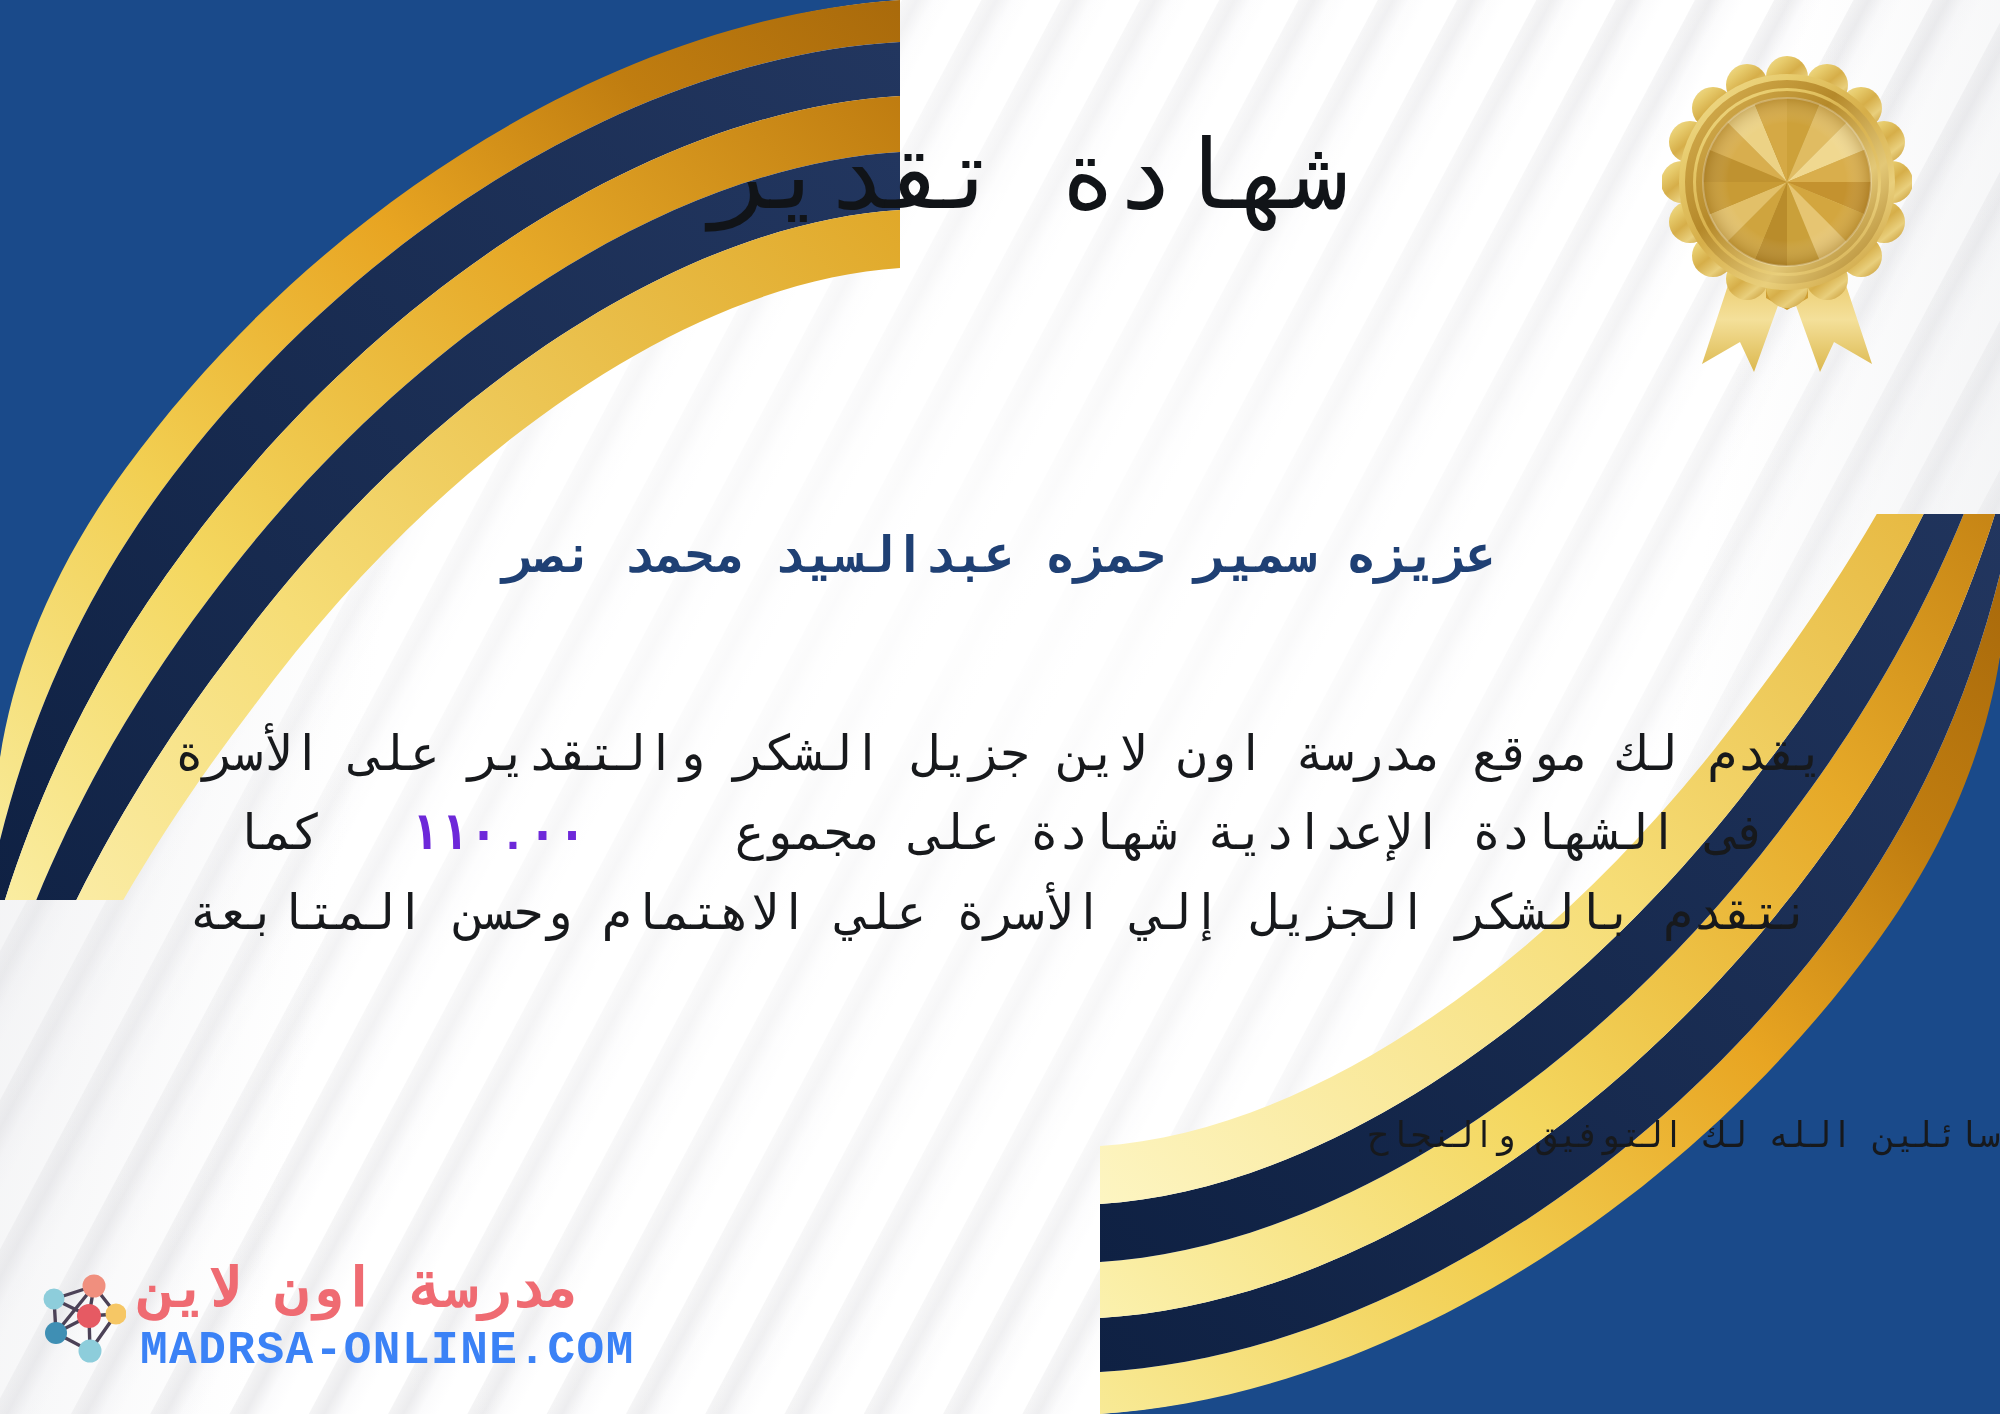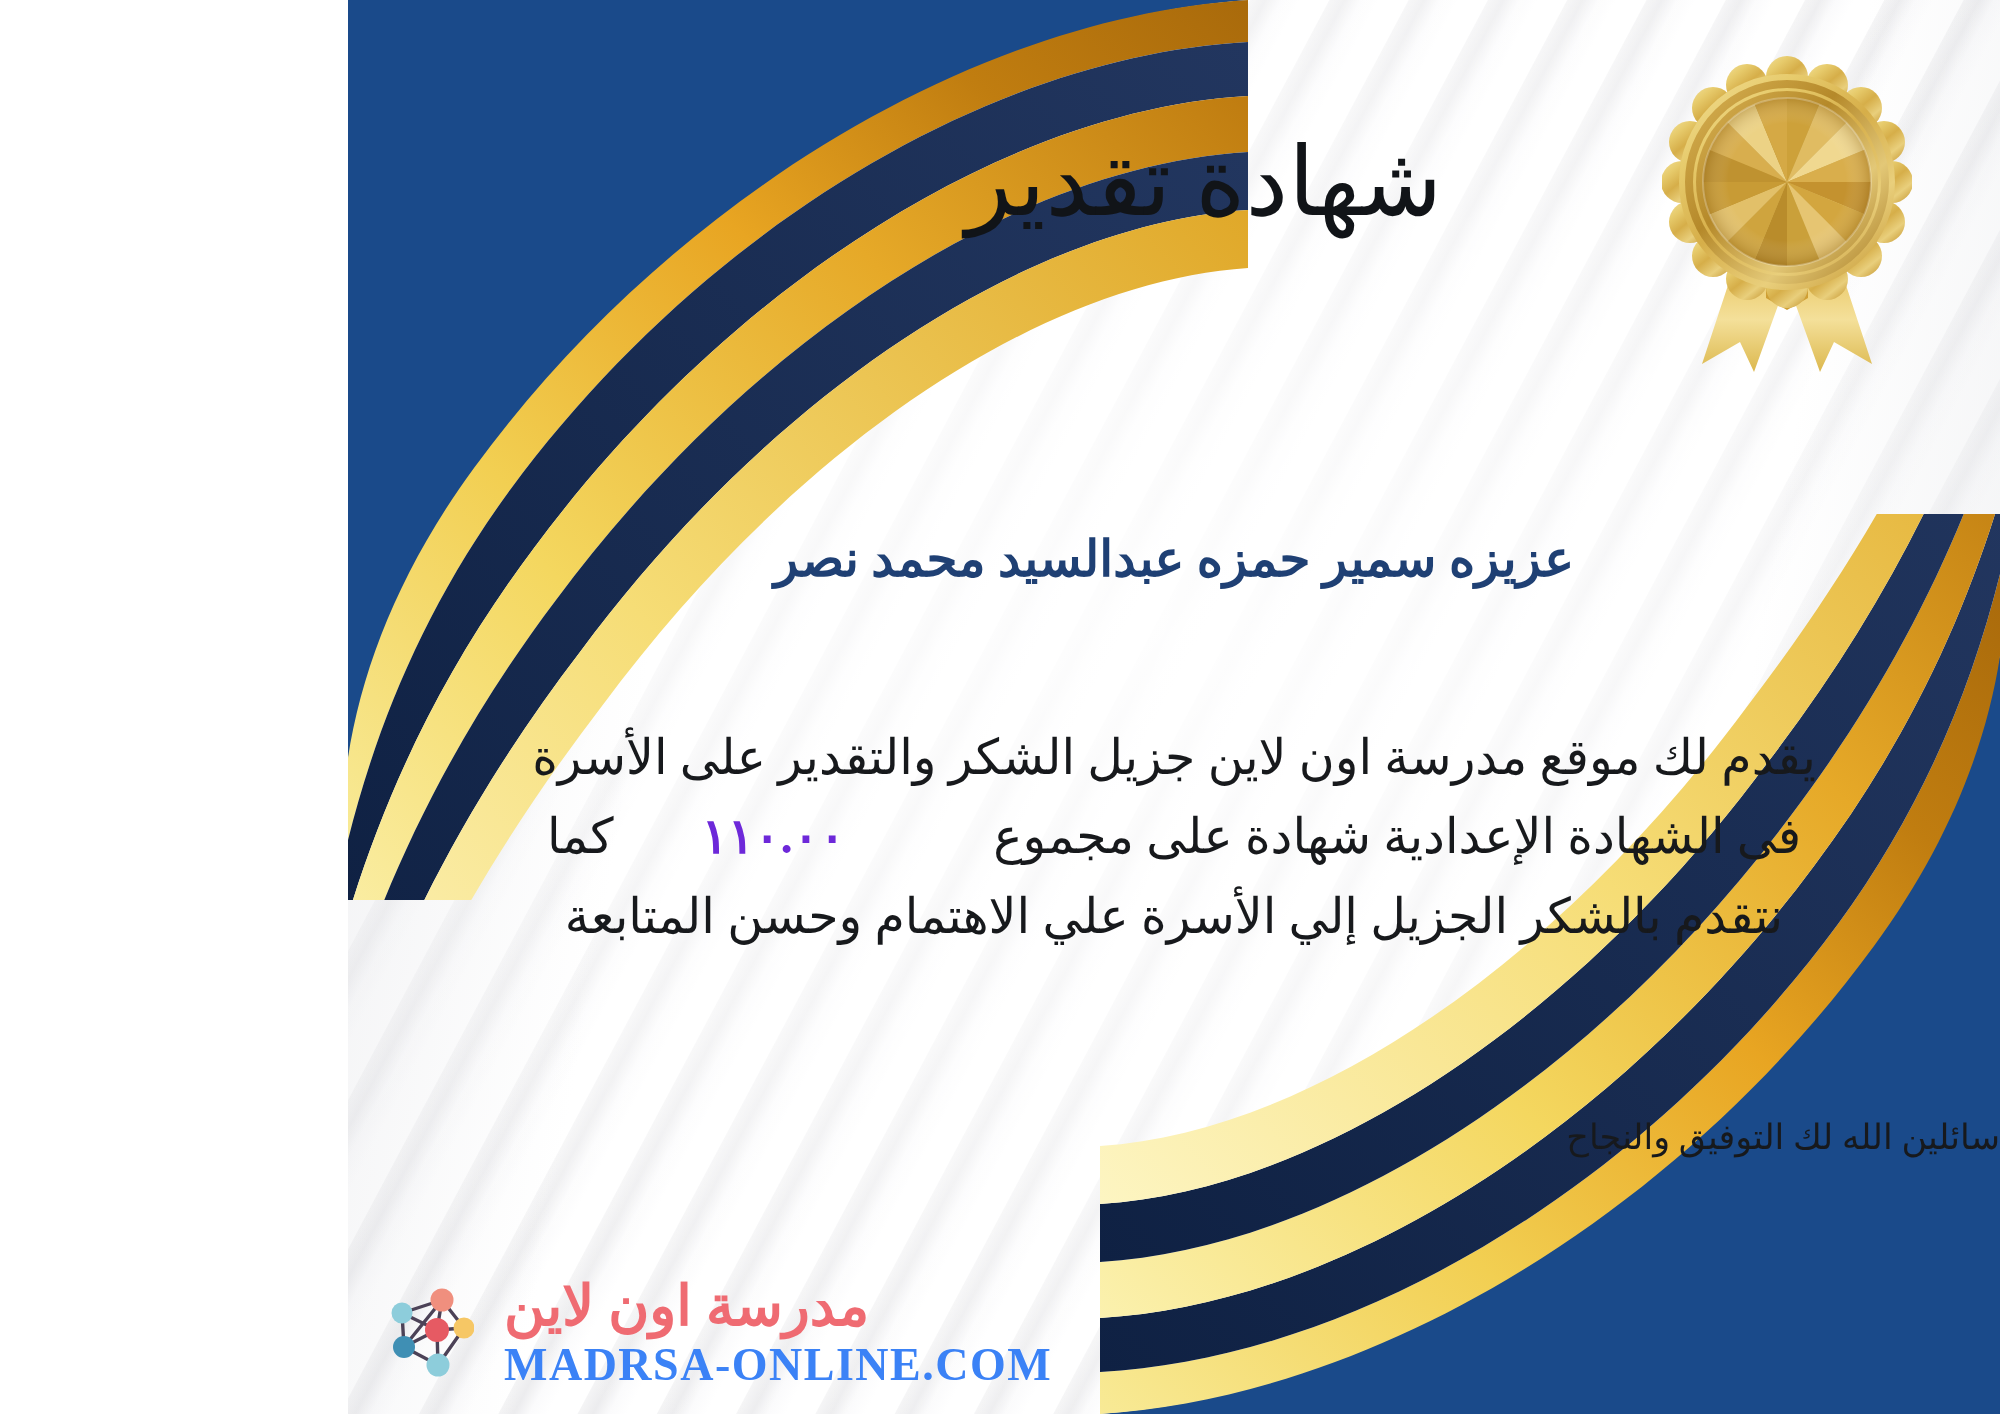--- a/index.html
+++ b/index.html
@@ -3,25 +3,25 @@
 <meta charset="utf-8">
 <title>شهادة تقدير</title>
 <style>
   html, body {
     margin: 0;
     padding: 0;
     background: #ffffff;
   }
   #certificate {
     position: relative;
-    width: 1652px;
+    width: 2000px;
     height: 1414px;
     overflow: hidden;
     background: #ffffff;
-    font-family: Liberation Serif, serif;
+    font-family: Liberation Mono, monospace;
     margin-left: 44px;
   }
 
   
   .paper-base {
     position: absolute;
     inset: 0;
     background:
       repeating-linear-gradient(
         118deg,
@@ -129,25 +129,25 @@
     text-align: right;
     font-size: 35px;
     color: #17191c;
     line-height: 1.5;
   }
 
   
   .brand {
     position: absolute;
     left: 34px;
-    bottom: 26px;
+    bottom: 40px;
     display: flex;
     flex-direction: row-reverse;
     align-items: center;
-    gap: 30px;
+    gap: 14px;
     z-index: 8;
   }
   .brand-mark { width: 92px; height: 100px; flex: none; }
   .brand-text {
     display: flex;
     flex-direction: column;
     align-items: flex-end;
     line-height: 1;
   }
   .brand-ar {

